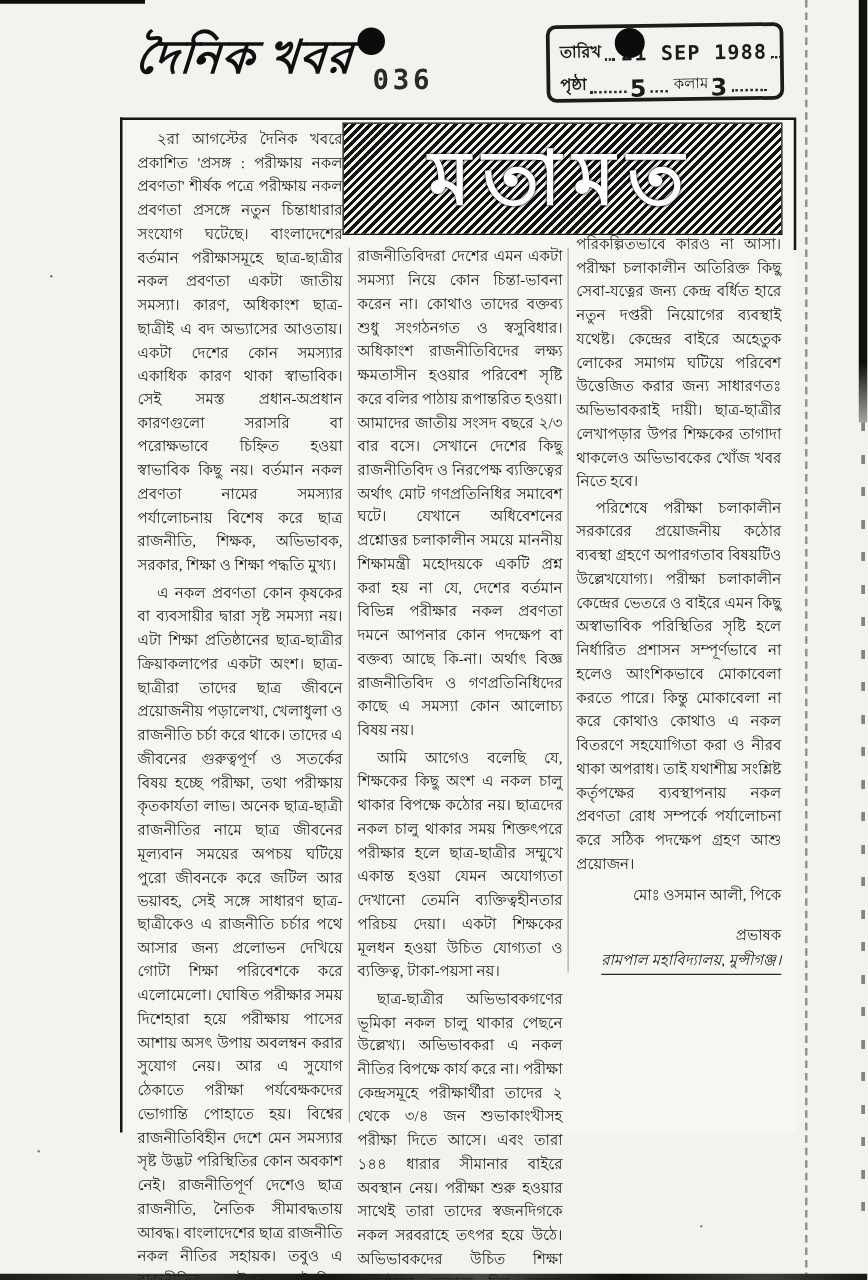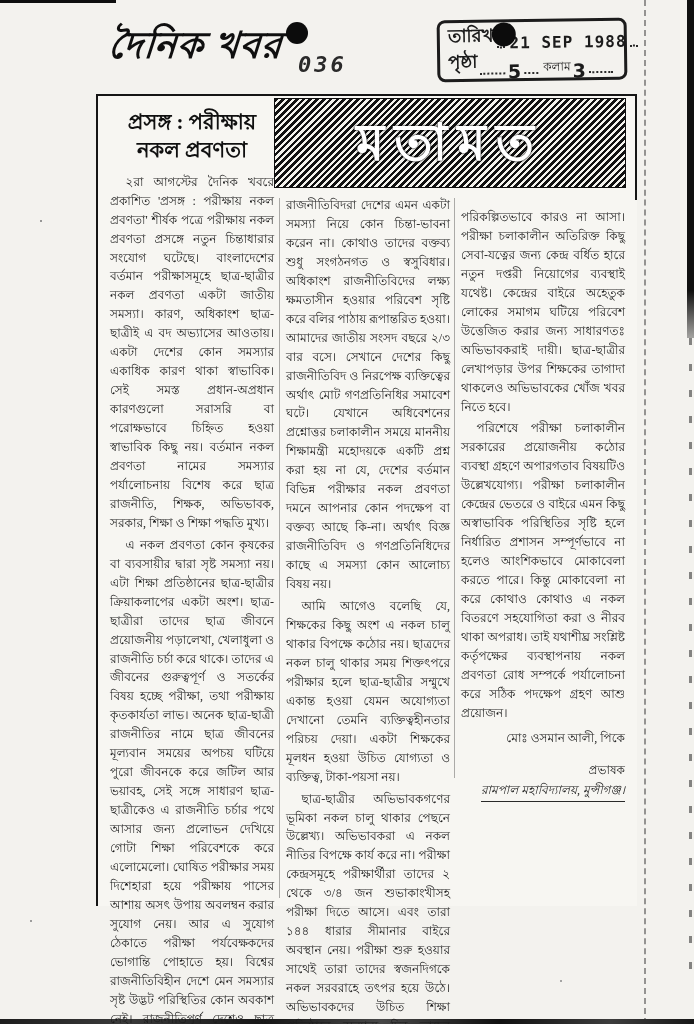--- a/index.html
+++ b/index.html
@@ -21,54 +21,54 @@
     filter:blur(.4px);}
   .scan-noise{position:absolute;left:40px;top:220px;width:2px;height:2px;background:#777;border-radius:50%;
     box-shadow:120px 480px 0 #888, 300px 640px 0 #7a7a7a, 480px 300px 0 #909090,
                -10px 700px 0 #808080, 260px 860px 0 #6e6e6e, 520px 760px 0 #8a8a8a,
                90px 40px 0 #9a9a9a, 430px 900px 0 #777;}
   
   .masthead{position:absolute;left:108px;top:16px;font-size:37px;font-weight:bold;font-style:italic;
     letter-spacing:1px;color:#0f0f0f;transform:skewX(-4deg);}
   .masthead-blot{position:absolute;left:286px;top:22px;width:22px;height:22px;border-radius:50%;background:#0c0c0c;}
   .stamp-number{position:absolute;left:298px;top:52px;font-family:"DejaVu Sans Mono",monospace;
-    font-size:22px;font-weight:bold;letter-spacing:3px;color:#2a2a2a;font-style:italic;}
+    font-size:22px;font-weight:bold;letter-spacing:3px;color:#2a2a2a;}
   
   .date-box{position:absolute;left:437px;top:19px;width:190px;height:62px;
     border:3px solid #1c1c1c;border-radius:8px;transform:rotate(-0.8deg);
     padding:4px 8px 2px 8px;box-sizing:border-box;font-size:14px;}
   .date-row{display:flex;align-items:flex-end;height:26px;position:relative;}
-  .stamp-label{font-weight:bold;font-size:18px;white-space:nowrap;}
+  .stamp-label{font-weight:bold;font-size:13px;white-space:nowrap;}
   .leader{flex:1;border-bottom:2px dotted #2a2a2a;margin:0 3px 4px 3px;min-width:8px;}
   .date-value{font-family:"DejaVu Sans Mono",monospace;font-weight:bold;font-size:16px;
     letter-spacing:1px;white-space:nowrap;margin-left:2px;}
   .page-value,.col-value{font-family:"DejaVu Sans",sans-serif;font-size:19px;font-weight:bold;
     transform:translateY(4px);}
   .col-label{font-weight:normal;font-size:12px;margin:0 2px;}
   .ink-blot{position:absolute;left:44px;top:-4px;width:24px;height:24px;border-radius:50%;background:#0c0c0c;}
   
   .clipping{position:absolute;left:96px;top:94px;width:541px;height:812px;
     background:#f7f6f2;border-top:2px solid #151515;border-left:2px solid #151515;
     box-sizing:border-box;}
   .clipping-right-rule{position:absolute;right:0;top:0;width:2px;height:104px;background:#151515;}
   .banner{position:absolute;left:176px;top:2px;width:352px;height:90px;
     background:repeating-linear-gradient(135deg,#121212 0 2.6px,#f4f3ee 2.6px 4.8px);
     border:1px solid #0e0e0e;box-sizing:border-box;
     display:flex;align-items:center;justify-content:center;}
-  .banner-text{color:#ffffff;font-size:51px;font-weight:bold;letter-spacing:10px;
+  .banner-text{color:#ffffff;font-size:60px;font-weight:bold;letter-spacing:10px;
     text-shadow:0 0 3px rgba(0,0,0,.9), 0 0 1px #000;line-height:1;}
   .article-title{font-size:21px;font-weight:bold;line-height:1.35;text-align:center;
     margin:6px 0 8px 0;color:#101010;}
   .col{position:absolute;width:164px;font-size:12px;line-height:1.58;text-align:justify;
     color:#1c1c1c;}
   .col p{margin:0 0 3px 0;text-indent:1.3em;}
   .col p.no-indent{text-indent:0;}
   .col-1{left:12px;top:6px;}
   .col-2{left:188px;top:100px;}
-  .col-3{left:363px;top:112px;}
+  .col-3{left:363px;top:90px;}
   .column-rule{position:absolute;top:102px;width:1px;height:700px;background:rgba(30,30,30,.35);}
   .rule-a{left:181px;}
   .rule-b{left:356px;height:580px;}
   .signature{margin-top:6px;text-align:right;}
   .signature .sig-name{font-weight:normal;text-indent:0;margin-bottom:13px;}
   .signature .sig-title{text-indent:0;margin-bottom:1px;}
   .signature .sig-inst{text-indent:0;border-bottom:1px solid #2a2a2a;display:inline-block;padding-bottom:1px;font-style:italic;}
 </style>
 </head>
 <body>
@@ -107,21 +107,20 @@
   <div class="clipping-right-rule"></div>
 
   <div class="banner">
     <span class="banner-text">মতামত</span>
   </div>
 
   <div class="column-rule rule-a"></div>
   <div class="column-rule rule-b"></div>
 
   <div class="col col-1">
-    <div class="article-title">প্রসঙ্গ : পরীক্ষায় নকল প্রবণতা</div>
     <p>২রা আগস্টের দৈনিক খবরে প্রকাশিত 'প্রসঙ্গ : পরীক্ষায় নকল প্রবণতা' শীর্ষক পত্রে পরীক্ষায় নকল প্রবণতা প্রসঙ্গে নতুন চিন্তাধারার সংযোগ ঘটেছে। বাংলাদেশের বর্তমান পরীক্ষাসমূহে ছাত্র-ছাত্রীর নকল প্রবণতা একটা জাতীয় সমস্যা। কারণ, অধিকাংশ ছাত্র-ছাত্রীই এ বদ অভ্যাসের আওতায়। একটা দেশের কোন সমস্যার একাধিক কারণ থাকা স্বাভাবিক। সেই সমস্ত প্রধান-অপ্রধান কারণগুলো সরাসরি বা পরোক্ষভাবে চিহ্নিত হওয়া স্বাভাবিক কিছু নয়। বর্তমান নকল প্রবণতা নামের সমস্যার পর্যালোচনায় বিশেষ করে ছাত্র রাজনীতি, শিক্ষক, অভিভাবক, সরকার, শিক্ষা ও শিক্ষা পদ্ধতি মুখ্য।</p>
     <p>এ নকল প্রবণতা কোন কৃষকের বা ব্যবসায়ীর দ্বারা সৃষ্ট সমস্যা নয়। এটা শিক্ষা প্রতিষ্ঠানের ছাত্র-ছাত্রীর ক্রিয়াকলাপের একটা অংশ। ছাত্র-ছাত্রীরা তাদের ছাত্র জীবনে প্রয়োজনীয় পড়ালেখা, খেলাধুলা ও রাজনীতি চর্চা করে থাকে। তাদের এ জীবনের গুরুত্বপূর্ণ ও সতর্কের বিষয় হচ্ছে পরীক্ষা, তথা পরীক্ষায় কৃতকার্যতা লাভ। অনেক ছাত্র-ছাত্রী রাজনীতির নামে ছাত্র জীবনের মূল্যবান সময়ের অপচয় ঘটিয়ে পুরো জীবনকে করে জটিল আর ভয়াবহ, সেই সঙ্গে সাধারণ ছাত্র-ছাত্রীকেও এ রাজনীতি চর্চার পথে আসার জন্য প্রলোভন দেখিয়ে গোটা শিক্ষা পরিবেশকে করে এলোমেলো। ঘোষিত পরীক্ষার সময় দিশেহারা হয়ে পরীক্ষায় পাসের আশায় অসৎ উপায় অবলম্বন করার সুযোগ নেয়। আর এ সুযোগ ঠেকাতে পরীক্ষা পর্যবেক্ষকদের ভোগান্তি পোহাতে হয়। বিশ্বের রাজনীতিবিহীন দেশে মেন সমস্যার সৃষ্ট উদ্ভট পরিস্থিতির কোন অবকাশ নেই। রাজনীতিপূর্ণ দেশেও ছাত্র রাজনীতি, নৈতিক সীমাবদ্ধতায় আবদ্ধ। বাংলাদেশের ছাত্র রাজনীতি নকল নীতির সহায়ক। তবুও এ রাজনীতির উপর নৈতিক সীমাবদ্ধতা বাঞ্ছনীয়।</p>
 
   </div>
 
   <div class="col col-2">
     <p class="no-indent">রাজনীতিবিদরা দেশের এমন একটা সমস্যা নিয়ে কোন চিন্তা-ভাবনা করেন না। কোথাও তাদের বক্তব্য শুধু সংগঠনগত ও স্বসুবিধার। অধিকাংশ রাজনীতিবিদের লক্ষ্য ক্ষমতাসীন হওয়ার পরিবেশ সৃষ্টি করে বলির পাঠায় রূপান্তরিত হওয়া। আমাদের জাতীয় সংসদ বছরে ২/৩ বার বসে। সেখানে দেশের কিছু রাজনীতিবিদ ও নিরপেক্ষ ব্যক্তিত্বের অর্থাৎ মোট গণপ্রতিনিধির সমাবেশ ঘটে। যেখানে অধিবেশনের প্রশ্নোত্তর চলাকালীন সময়ে মাননীয় শিক্ষামন্ত্রী মহোদয়কে একটি প্রশ্ন করা হয় না যে, দেশের বর্তমান বিভিন্ন পরীক্ষার নকল প্রবণতা দমনে আপনার কোন পদক্ষেপ বা বক্তব্য আছে কি-না। অর্থাৎ বিজ্ঞ রাজনীতিবিদ ও গণপ্রতিনিধিদের কাছে এ সমস্যা কোন আলোচ্য বিষয় নয়।</p>
     <p>আমি আগেও বলেছি যে, শিক্ষকের কিছু অংশ এ নকল চালু থাকার বিপক্ষে কঠোর নয়। ছাত্রদের নকল চালু থাকার সময় শিক্তৎপরে পরীক্ষার হলে ছাত্র-ছাত্রীর সম্মুখে একান্ত হওয়া যেমন অযোগ্যতা দেখানো তেমনি ব্যক্তিত্বহীনতার পরিচয় দেয়া। একটা শিক্ষকের মূলধন হওয়া উচিত যোগ্যতা ও ব্যক্তিত্ব, টাকা-পয়সা নয়।</p>
     <p>ছাত্র-ছাত্রীর অভিভাবকগণের ভূমিকা নকল চালু থাকার পেছনে উল্লেখ্য। অভিভাবকরা এ নকল নীতির বিপক্ষে কার্য করে না। পরীক্ষা কেন্দ্রসমূহে পরীক্ষার্থীরা তাদের ২ থেকে ৩/৪ জন শুভাকাংখীসহ পরীক্ষা দিতে আসে। এবং তারা ১৪৪ ধারার সীমানার বাইরে অবস্থান নেয়। পরীক্ষা শুরু হওয়ার সাথেই তারা তাদের স্বজনদিগকে নকল সরবরাহে তৎপর হয়ে উঠে। অভিভাবকদের উচিত শিক্ষা প্রতিষ্ঠানে অন্যান্য দিন তাদের ছেলে-মেয়েকে যেমন একা পাঠান, তেমনি পরীক্ষার দিনও ঠিক একা আসতে দেয়া— তাদের সাথে</p>
   </div>

